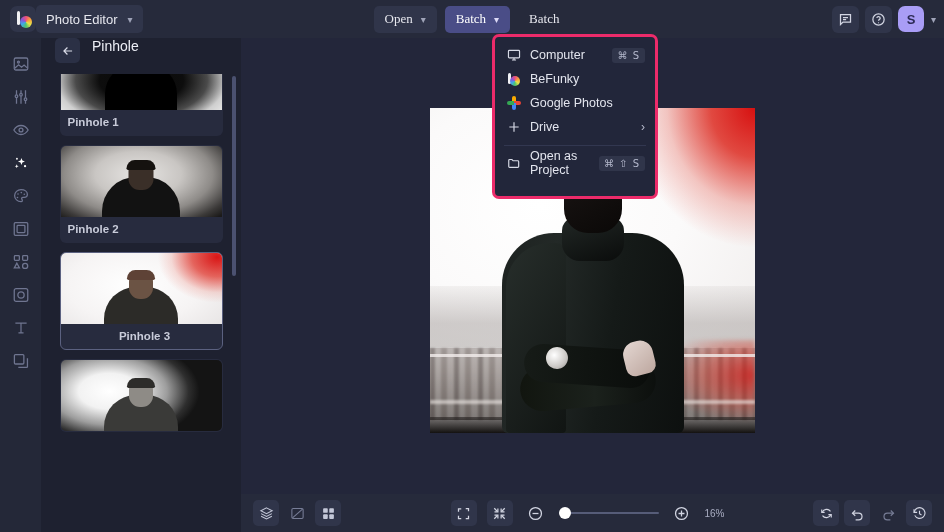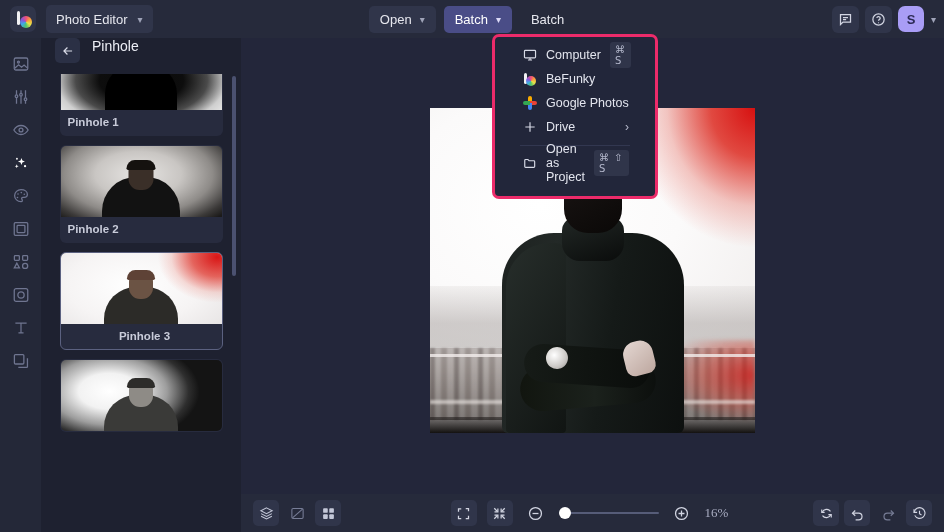--- a/index.html
+++ b/index.html
@@ -30,31 +30,31 @@
     position: absolute; right: 0; bottom: 0;
     width: 12px; height: 12px; border-radius: 50%;
     background: conic-gradient(#f04e7a 0deg, #f9a23c 60deg, #e8e24a 120deg,
                  #4fc46a 180deg, #3fa9e8 240deg, #8a56d8 300deg, #f04e7a 360deg);
   }
   .logo-mark .stem {
     position: absolute; left: 2px; top: 0;
     width: 3px; height: 14px; border-radius: 2px; background: #f2f2f5;
   }
   .app-switch {
-    margin-left: 10px; height: 28px; padding: 0 10px;
+    height: 28px; padding: 0 10px;
     display: flex; align-items: center; gap: 9px;
     background: #30354a; border-radius: 5px;
     color: #e6e7ee; font-size: 13px;
   }
   .topbar-center {
     position: absolute; left: 0; top: 0; width: 944px; height: 38px;
     display: flex; align-items: center; justify-content: center; gap: 8px;
     pointer-events: none;
   }
-  .topbar-center > * { pointer-events: auto; }
+  .topbar-center > * { pointer-events: auto; font-family: Liberation Serif, serif; }
   .tb-btn {
     height: 27px; padding: 0 11px; border-radius: 5px;
     display: flex; align-items: center; gap: 7px;
     background: #30354a; color: #e6e7ee; font-size: 13px;
   }
   .tb-btn.primary { background: #4a4d87; color: #ffffff; }
   .tb-btn.plain { background: transparent; }
   .topbar-right {
     position: absolute; right: 8px; top: 0; height: 38px;
     display: flex; align-items: center; gap: 6px;
@@ -73,21 +73,21 @@
   .caret-sm { color: #9fa3b8; font-size: 10px; margin-left: 1px; }
 
   
   .save-menu {
     position: absolute; left: 492px; top: 34px;
     width: 166px; height: 165px;
     background: #22263a;
     border: 3px solid #ec2b6a;
     border-radius: 7px;
     z-index: 60;
-    padding: 6px 16px;
+    padding: 6px 0;
   }
   .menu-item {
     height: 24px; display: flex; align-items: center;
     padding: 0 10px 0 11px; gap: 9px;
     color: #e3e5ee; font-size: 12.5px; position: relative;
   }
   .menu-item .mi-label { flex: 1; }
   .shortcut {
     background: #30354a; color: #b4b8cc;
     font-size: 10px; border-radius: 3px;
@@ -181,21 +181,21 @@
   .bb-icon {
     width: 26px; height: 26px; border-radius: 5px;
     display: flex; align-items: center; justify-content: center;
     color: #c3c7d8;
   }
   .bb-icon.boxed { background: #30354a; }
   .bb-icon.dim { color: #777d96; }
   .zoom-slider { position: relative; width: 100px; height: 18px; display: flex; align-items: center; }
   .zoom-track { width: 100%; height: 2px; background: #565c78; border-radius: 2px; }
   .zoom-knob { position: absolute; left: 0; width: 12px; height: 12px; border-radius: 50%; background: #ffffff; }
-  .zoom-val { color: #a9adc2; font-size: 13px; min-width: 30px; font-family: Liberation Serif, serif; }
+  .zoom-val { color: #a9adc2; font-size: 10px; min-width: 30px; }
   svg { display: block; }
 </style>
 </head>
 <body>
 
 <div id="app">
 
   <div class="topbar">
     <div class="logo-btn">
       <div class="logo-mark">

